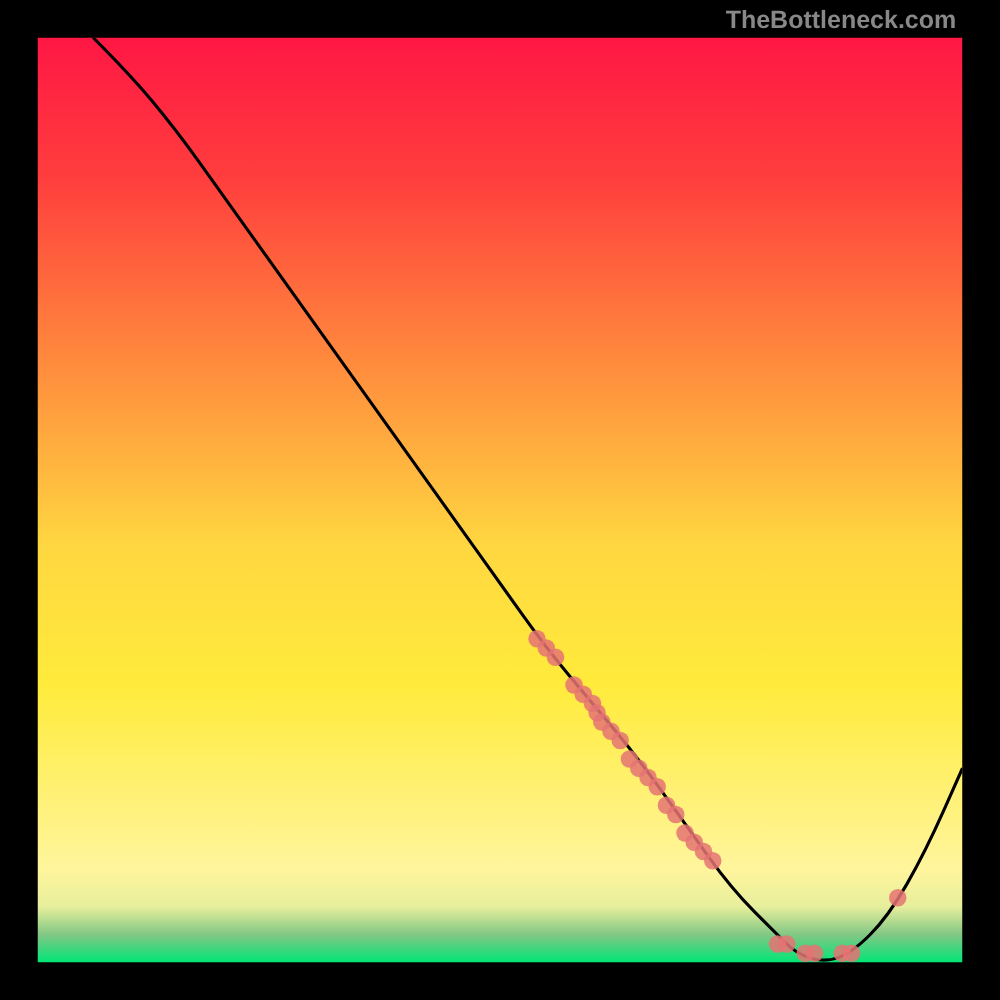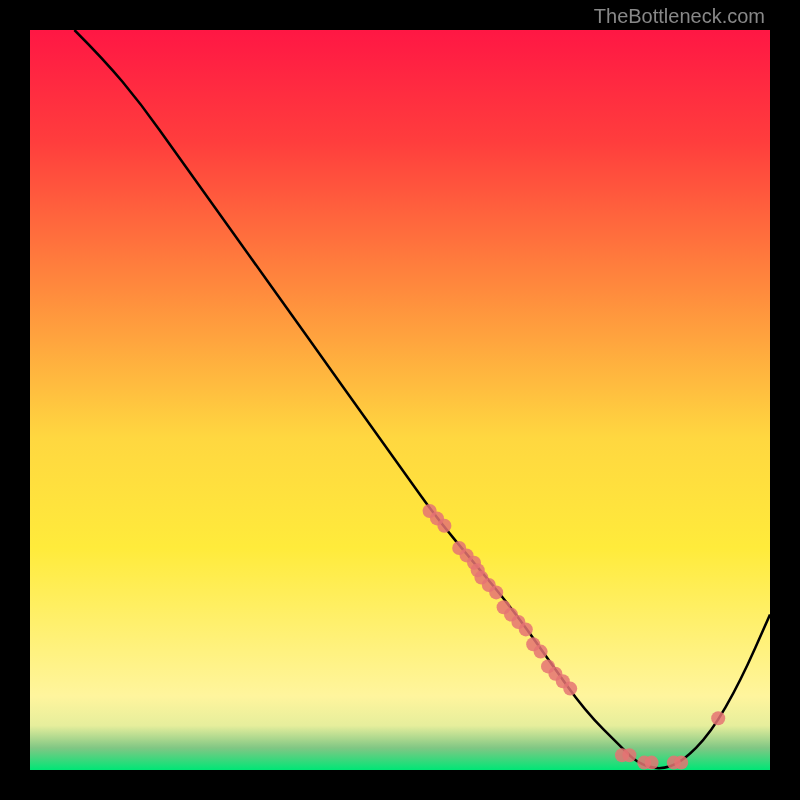--- a/index.html
+++ b/index.html
@@ -23,21 +23,21 @@
   top: 30px;
   width: 740px;
   height: 740px;
 }
 .watermark {
   position: absolute;
   top: 5px;
   right: 35px;
   color: #888;
   font-size: 20px;
-  font-weight: normal;
+  font-weight: bold;
   z-index: 10;
 }
 svg {
   display: block;
 }
 </style>
 </head>
 <body>
 
 <div class="container">

